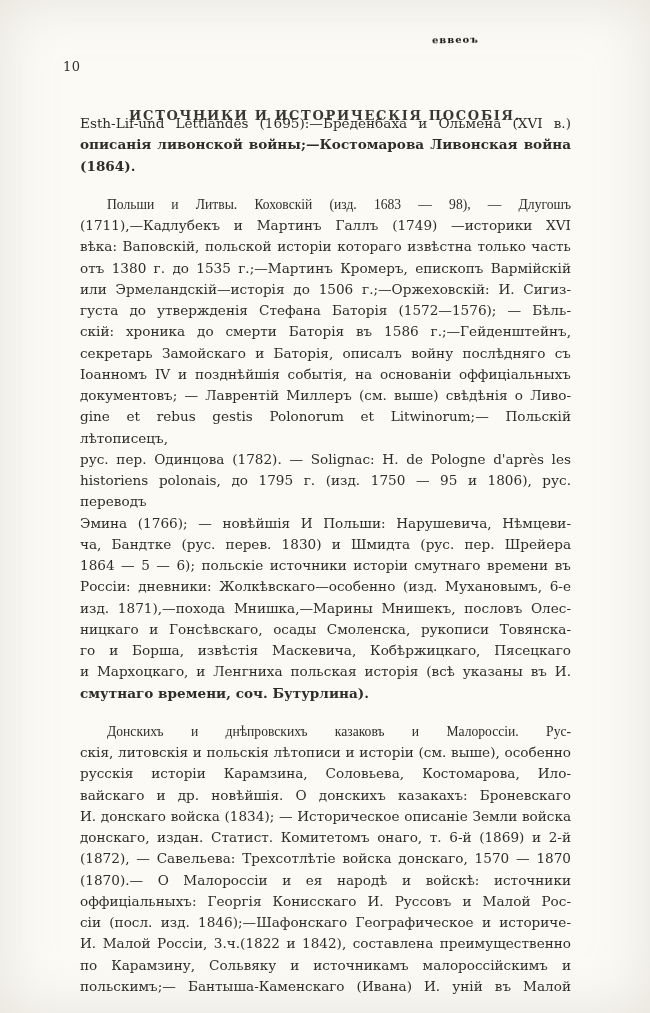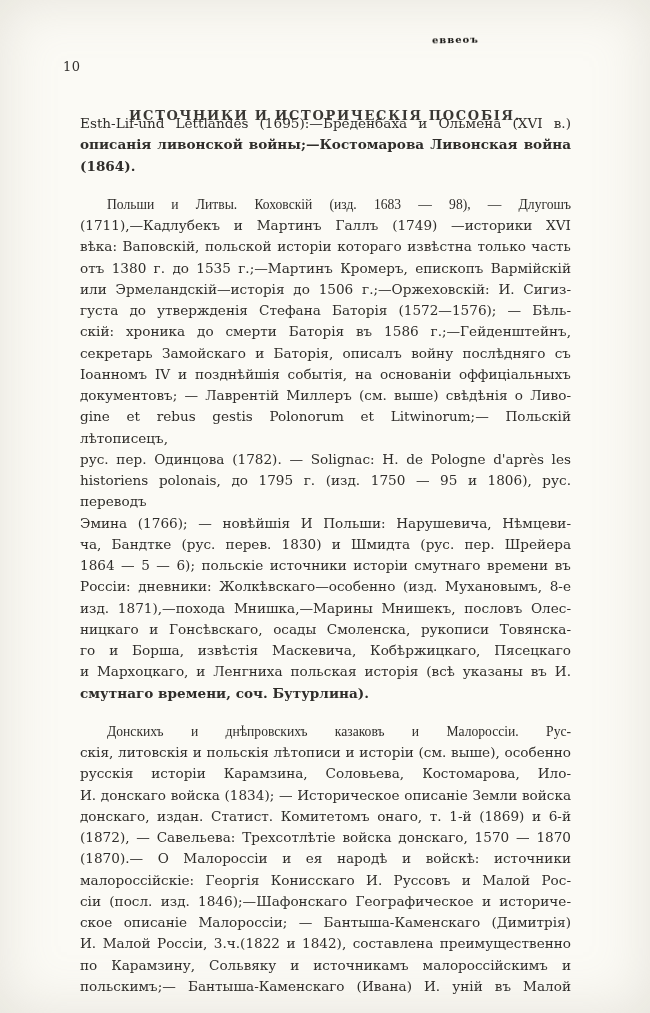--- a/index.html
+++ b/index.html
@@ -87,36 +87,36 @@
         <div class="line">скій: хроника до смерти Баторія въ 1586 г.;—Гейденштейнъ,</div>
         <div class="line">секретарь Замойскаго и Баторія, описалъ войну послѣдняго съ</div>
         <div class="line">Іоанномъ IV и позднѣйшія событія, на основаніи оффиціальныхъ</div>
         <div class="line">документовъ; — Лаврентій Миллеръ (см. выше) свѣдѣнія о Ливо-</div>
         <div class="line">gine et rebus gestis Polonorum et Litwinorum;— Польскій лѣтописецъ,</div>
         <div class="line">рус. пер. Одинцова (1782). — Solignac: H. de Pologne d'après les</div>
         <div class="line">historiens polonais, до 1795 г. (изд. 1750 — 95 и 1806), рус. переводъ</div>
         <div class="line">Эмина (1766); — новѣйшія И Польши: Нарушевича, Нѣмцеви-</div>
         <div class="line">ча, Бандтке (рус. перев. 1830) и Шмидта (рус. пер. Шрейера</div>
         <div class="line">1864 — 5 — 6); польскіе источники исторіи смутнаго времени въ</div>
-        <div class="line">Россіи: дневники: Жолкѣвскаго—особенно (изд. Мухановымъ, 8-е</div>
+        <div class="line">Россіи: дневники: Жолкѣвскаго—особенно (изд. Мухановымъ, 6-е</div>
         <div class="line">изд. 1871),—похода Мнишка,—Марины Мнишекъ, пословъ Олес-</div>
         <div class="line">ницкаго и Гонсѣвскаго, осады Смоленска, рукописи Товянска-</div>
         <div class="line">го и Борша, извѣстія Маскевича, Кобѣржицкаго, Пясецкаго</div>
         <div class="line">и Мархоцкаго, и Ленгниха польская исторія (всѣ указаны въ И.</div>
         <div class="line last">смутнаго времени, соч. Бутурлина).</div>
       </div>
       <div class="para">
         <div class="line first">Донскихъ и днѣпровскихъ казаковъ и Малороссіи. Рус-</div>
         <div class="line">скія, литовскія и польскія лѣтописи и исторіи (см. выше), особенно</div>
         <div class="line">русскія исторіи Карамзина, Соловьева, Костомарова, Ило-</div>
+        <div class="line">вайскаго и др. новѣйшія. О донскихъ казакахъ: Броневскаго</div>
         <div class="line">И. донскаго войска (1834); — Историческое описаніе Земли войска</div>
-        <div class="line">донскаго, издан. Статист. Комитетомъ онаго, т. 1-й (1869) и 6-й</div>
+        <div class="line">донскаго, издан. Статист. Комитетомъ онаго, т. 6-й (1869) и 2-й</div>
         <div class="line">(1872), — Савельева: Трехсотлѣтіе войска донскаго, 1570 — 1870</div>
         <div class="line">(1870).— О Малороссіи и ея народѣ и войскѣ: источники</div>
-        <div class="line">малороссійскіе: Георгія Конисскаго И. Руссовъ и Малой Рос-</div>
+        <div class="line">оффиціальныхъ: Георгія Конисскаго И. Руссовъ и Малой Рос-</div>
         <div class="line">сіи (посл. изд. 1846);—Шафонскаго Географическое и историче-</div>
-        <div class="line">ское описаніе Малороссіи; — Бантыша-Каменскаго (Димитрія)</div>
         <div class="line">И. Малой Россіи, 3.ч.(1822 и 1842), составлена преимущественно</div>
         <div class="line">по Карамзину, Сольвяку и источникамъ малороссійскимъ и</div>
         <div class="line">польскимъ;— Бантыша-Каменскаго (Ивана) И. уній въ Малой</div>
       </div>
     </div>
 </div>
 
 </body></html>

